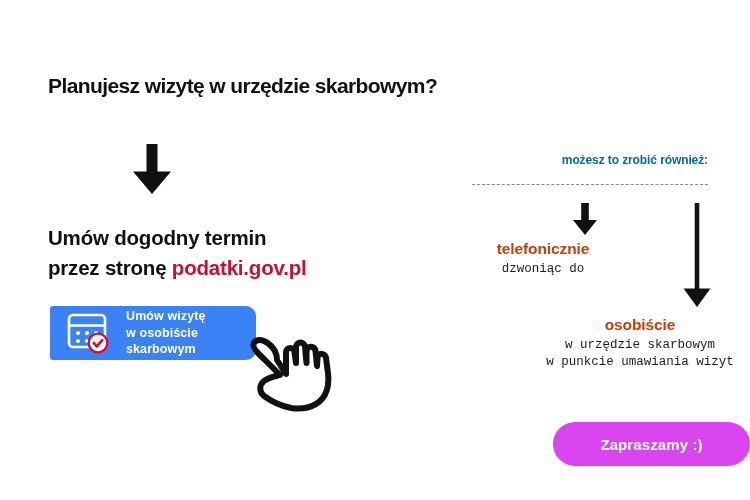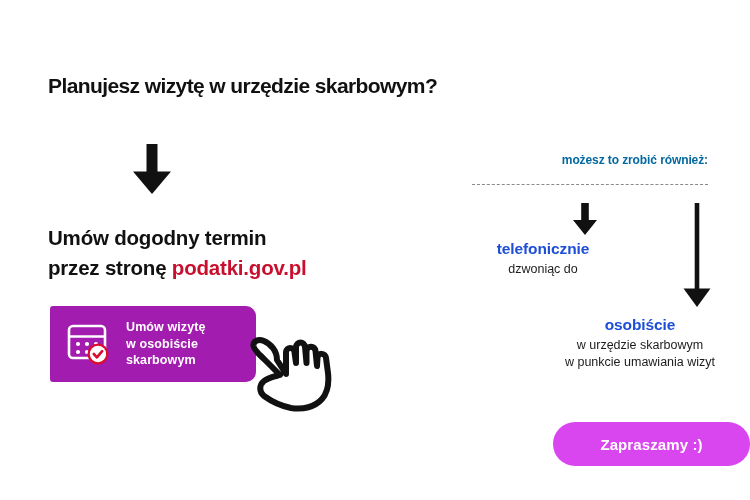--- a/index.html
+++ b/index.html
@@ -67,22 +67,22 @@
     color: #111111;
     white-space: nowrap;
   }
   .left-lead .domain { color: #C8102E; }
 
   .cta-card {
     position: absolute;
     left: 50px;
     top: 306px;
     width: 206px;
-    height: 76px;
-    background: #a21caf;
+    height: 54px;
+    background: #3b82f6;
     border-radius: 3px 10px 10px 3px;
   }
   .cta-inner {
     display: flex;
     align-items: center;
     height: 100%;
     padding-left: 16px;
     box-sizing: border-box;
   }
   .cal-icon { width: 46px; height: 46px; flex: 0 0 46px; }
@@ -127,31 +127,32 @@
     border-top: 1.4px dashed #8a8a8a;
   }
 
   .opt-block { position: absolute; text-align: center; }
   .opt-phone { left: 443px; top: 240px; width: 200px; }
   .opt-person { left: 536px; top: 316px; width: 208px; }
 
   .opt-title {
     font-size: 15.5px;
     font-weight: 700;
-    color: #1d4ed8;
+    color: #c2410c;
     letter-spacing: -0.1px;
     margin-bottom: 3px;
     white-space: nowrap;
   }
   .opt-line {
     font-size: 12.5px;
     font-weight: 400;
     line-height: 17px;
     color: #1c1c1c;
     white-space: nowrap;
+    font-family: Liberation Mono, monospace;
   }
 
   .invite-btn {
     position: absolute;
     left: 553px;
     top: 422px;
     width: 197px;
     height: 44px;
     background: #d946ef;
     border-radius: 22px 22px 22px 22px;

